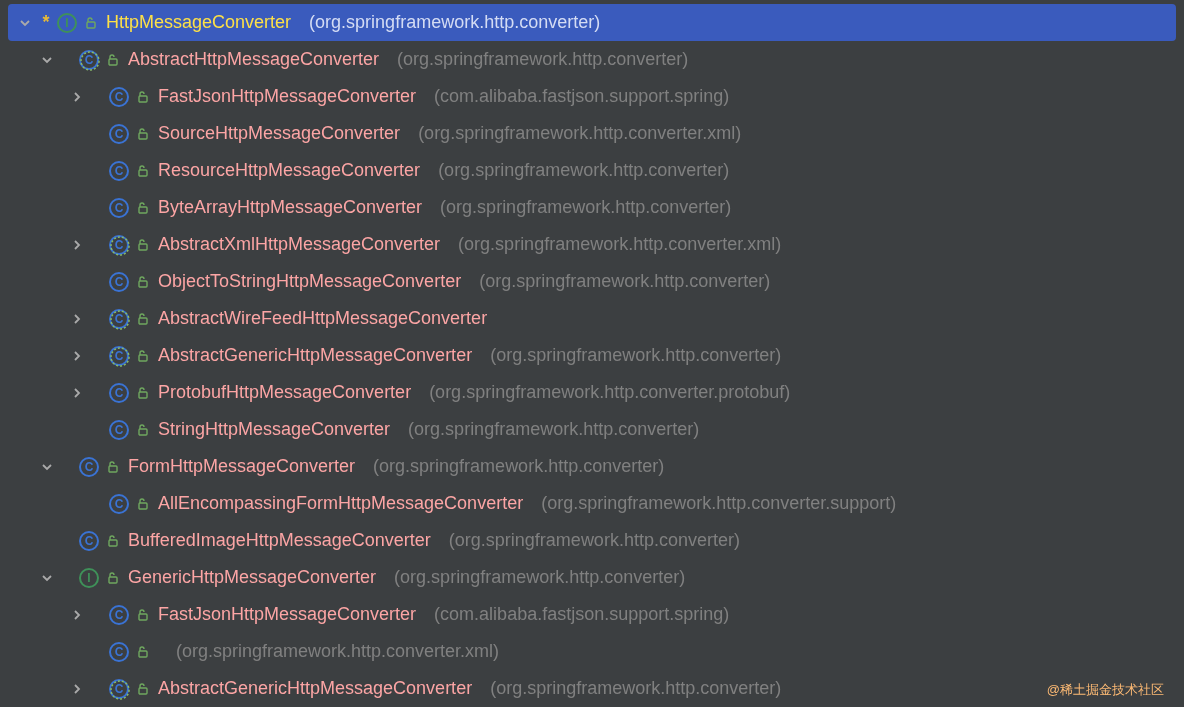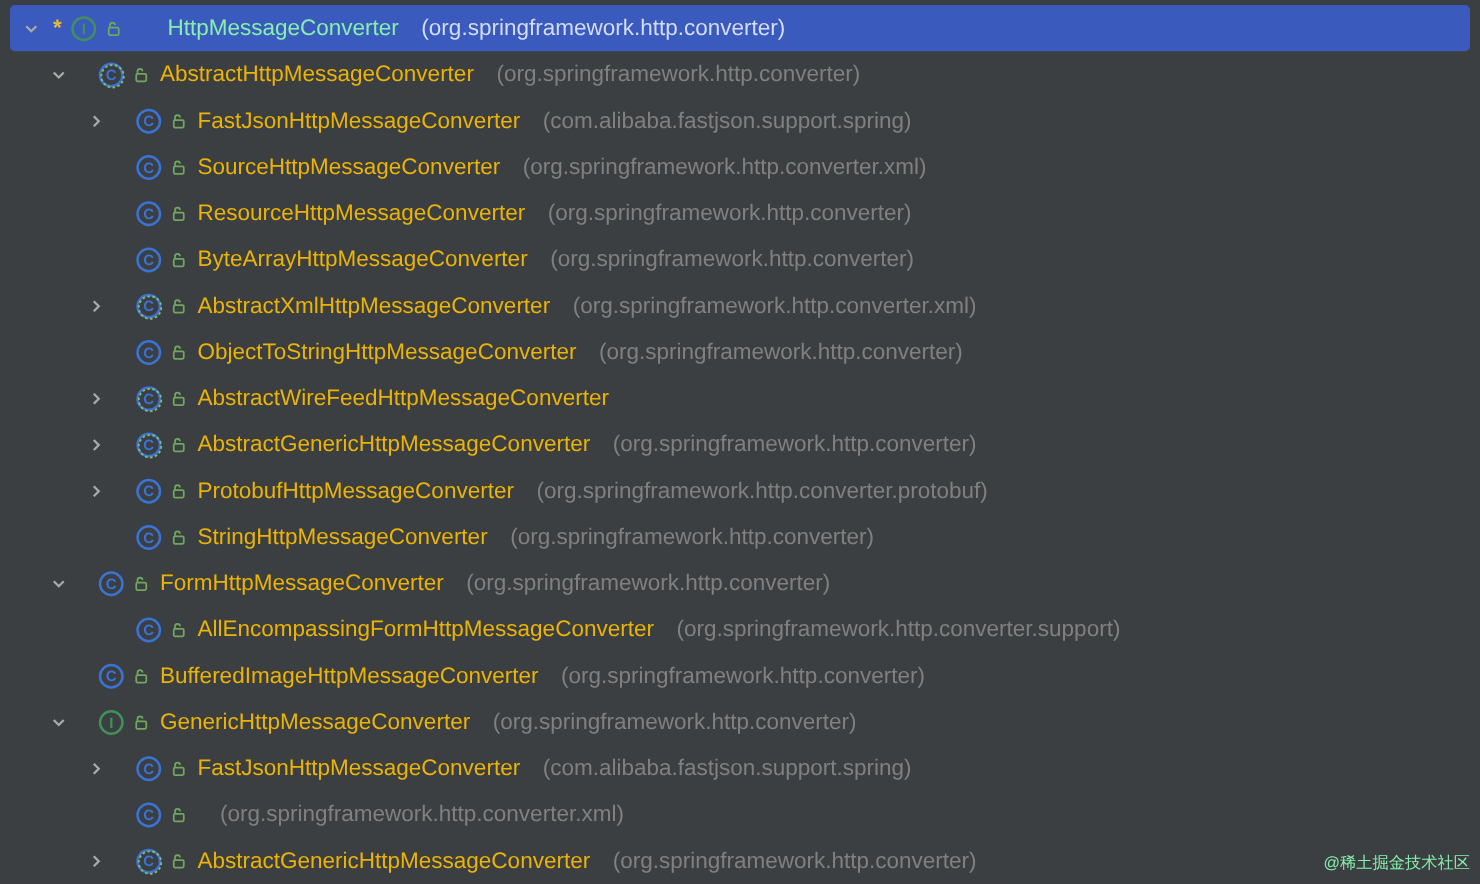--- a/index.html
+++ b/index.html
@@ -64,33 +64,33 @@
       width: 18px;
       height: 18px;
       display: inline-flex;
       align-items: center;
       justify-content: center;
       flex-shrink: 0;
       margin-right: 6px;
     }
     .unlock-icon svg { width: 14px; height: 14px; }
     .name {
-      color: #eab308;
+      color: #fca5a5;
       font-weight: 400;
     }
-    .row.selected .name { color: #86efac; margin-left: 28px; }
+    .row.selected .name { color: #fde047; }
     .pkg {
       color: #808080;
       margin-left: 18px;
     }
     .watermark {
       position: absolute;
-      right: 8px;
+      right: 20px;
       bottom: 8px;
-      color: #86efac;
+      color: #fdba74;
       font-size: 13px;
     }
   </style>
 </head>
 <body>
 
 <div class="tree" id="tree">
     <div class="row selected">
       <span class="indent" style="width: 8px;"></span>
       <span class="arrow ">

